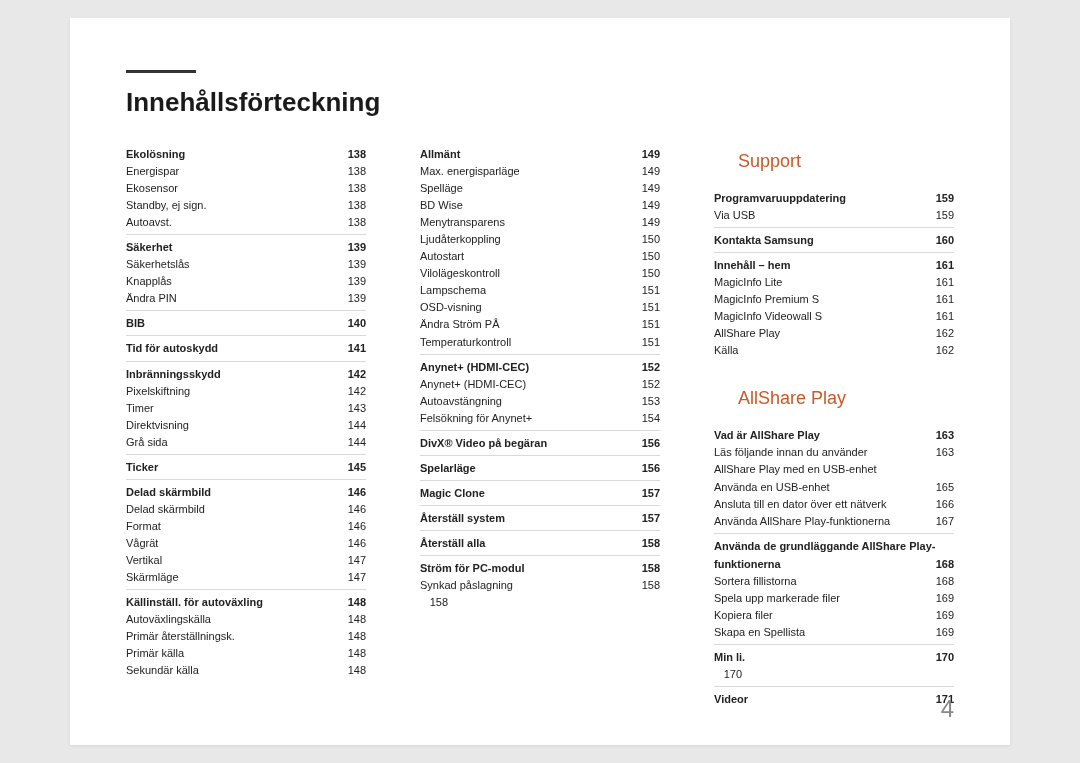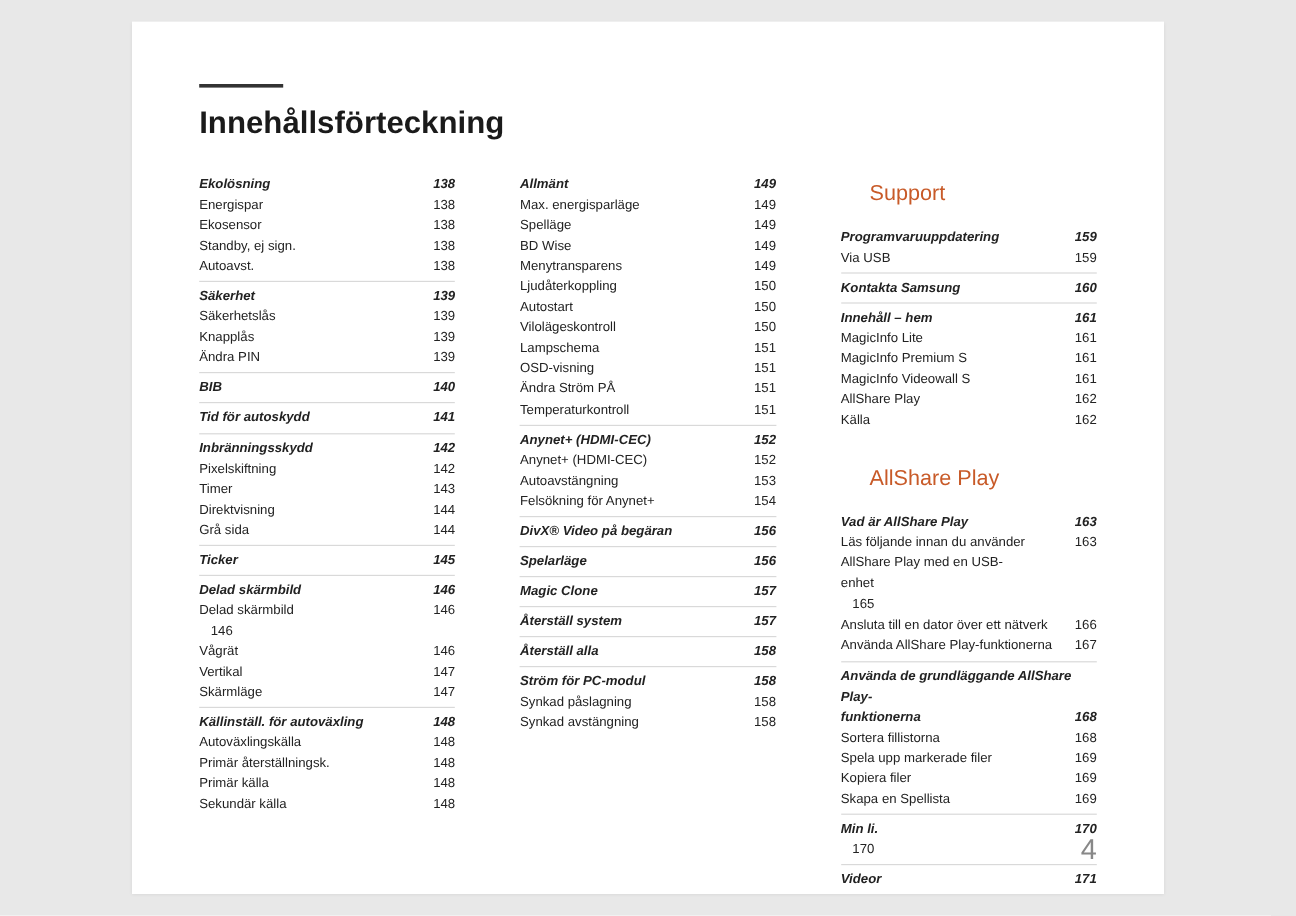--- a/index.html
+++ b/index.html
@@ -6,21 +6,21 @@
   body {
     background: #e8e8e8;
     font-family: Arial, Helvetica, sans-serif;
     display: flex;
     justify-content: center;
     align-items: flex-start;
     padding: 18px;
   }
   .page {
     background: #fff;
-    width: 860px;
+    width: 940px;
     height: 727px;
     padding: 52px 56px 44px 56px;
     position: relative;
     box-shadow: 0 1px 3px rgba(0,0,0,0.08);
   }
   .rule {
     width: 70px;
     height: 3px;
     background: #333;
     margin-bottom: 14px;
@@ -50,21 +50,21 @@
     margin-left: 24px;
   }
   .section-heading.gap-top { margin-top: 26px; }
   .row {
     display: flex;
     justify-content: space-between;
     align-items: baseline;
   }
   .row .label { flex: 1; padding-right: 8px; }
   .row .page-num { text-align: right; min-width: 28px; }
-  .bold .label, .bold .page-num { font-weight: 700; font-style: italic; }
+  .bold .label, .bold .page-num { font-weight: 700; }
   .divider {
     border-bottom: 1px solid #d9d9d9;
     margin: 3px 0 4px 0;
   }
   .pagenum {
     position: absolute;
     bottom: 22px;
     right: 56px;
     font-size: 24px;
     color: #888;
@@ -157,20 +157,21 @@
         <div class="divider"></div>
         <div class="row bold">
           <span class="label">Delad skärmbild</span>
           <span class="page-num">146</span>
         </div>
         <div class="row">
           <span class="label">Delad skärmbild</span>
           <span class="page-num">146</span>
         </div>
         <div class="row">
+          <span class="label">Format</span>
           <span class="page-num">146</span>
         </div>
         <div class="row">
           <span class="label">Vågrät</span>
           <span class="page-num">146</span>
         </div>
         <div class="row">
           <span class="label">Vertikal</span>
           <span class="page-num">147</span>
         </div>
@@ -294,21 +295,20 @@
         <div class="divider"></div>
         <div class="row bold">
           <span class="label">Ström för PC-modul</span>
           <span class="page-num">158</span>
         </div>
         <div class="row">
           <span class="label">Synkad påslagning</span>
           <span class="page-num">158</span>
         </div>
         <div class="row">
-          <span class="label">Synkad avstängning</span>
           <span class="page-num">158</span>
         </div>
       </div>
     <div class="col" id="c3">
         <div class="section-heading">Support</div>
         <div class="row bold">
           <span class="label">Programvaruuppdatering</span>
           <span class="page-num">159</span>
         </div>
         <div class="row">
@@ -348,20 +348,21 @@
         <div class="section-heading gap-top">AllShare Play</div>
         <div class="row bold">
           <span class="label">Vad är AllShare Play</span>
           <span class="page-num">163</span>
         </div>
         <div class="row wrap-row">
           <span class="label">Läs följande innan du använder AllShare Play med en USB-enhet</span>
           <span class="page-num">163</span>
         </div>
         <div class="row">
+          <span class="label">Använda en USB-enhet</span>
           <span class="page-num">165</span>
         </div>
         <div class="row">
           <span class="label">Ansluta till en dator över ett nätverk</span>
           <span class="page-num">166</span>
         </div>
         <div class="row">
           <span class="label">Använda AllShare Play-funktionerna</span>
           <span class="page-num">167</span>
         </div>

